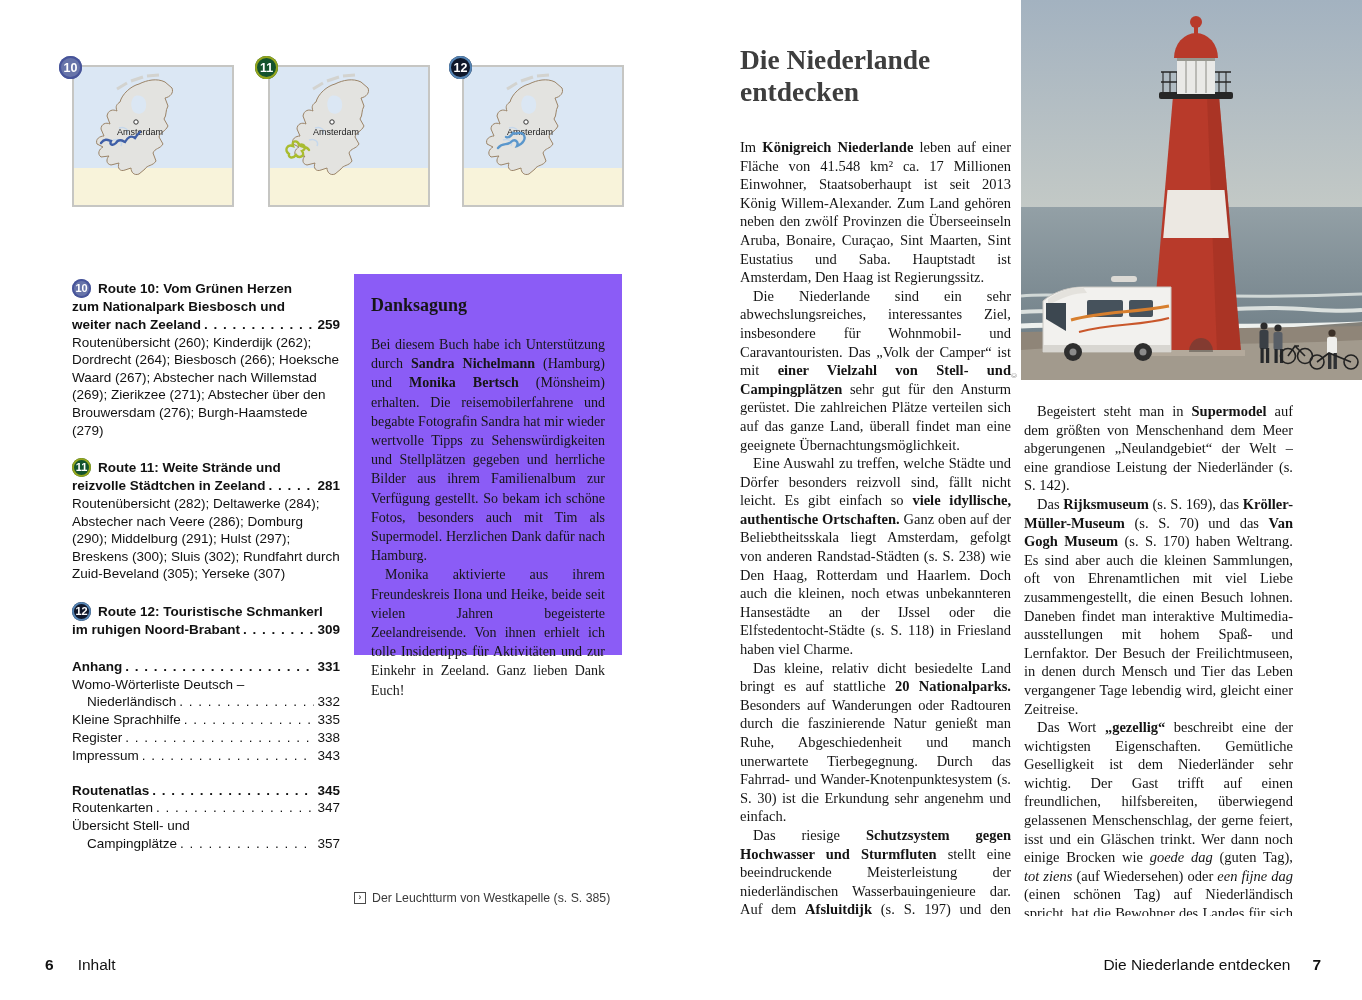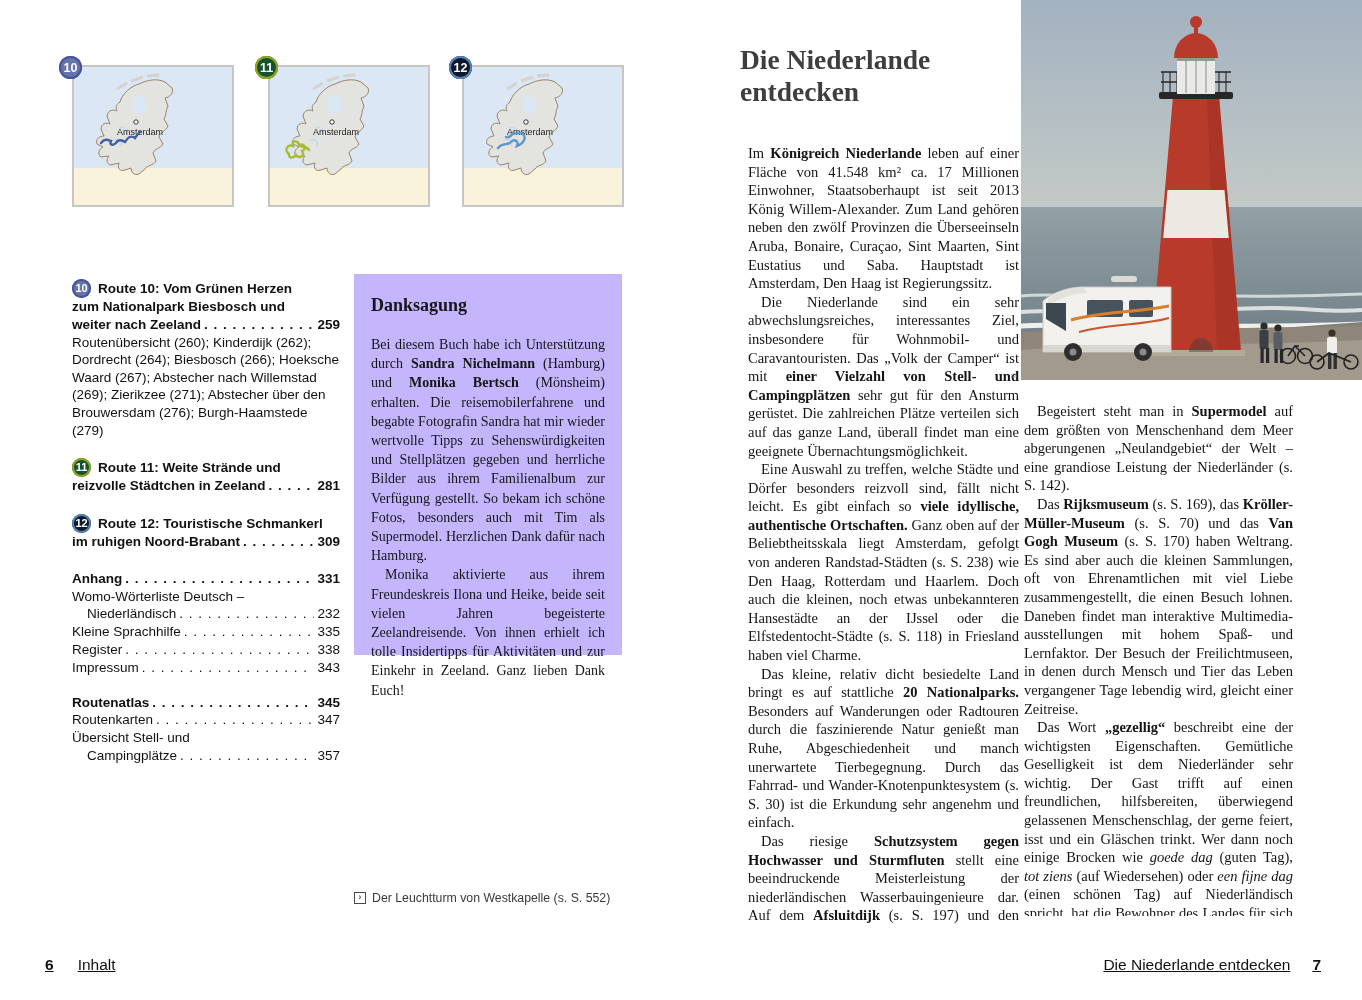--- a/index.html
+++ b/index.html
@@ -30,45 +30,45 @@
   .toc-row{display:flex;align-items:baseline;}
   .lead{flex:1;overflow:hidden;white-space:nowrap;margin:0 3px;}
   .lead::after{content:". . . . . . . . . . . . . . . . . . . . . . . . . . . . . . . . . . . . . . . .";letter-spacing:1px;}
   .route-details{font-weight:400;line-height:17.6px;}
   .app-row{display:flex;align-items:center;}
   .app-row.bold{font-weight:700;}
   .app-row.indent{padding-left:15px;}
   .app-row.gap{margin-top:17px;}
   
   .danke{
-    position:absolute;left:354px;top:274px;width:268px;height:381px;background:#c4b5fd;
+    position:absolute;left:354px;top:274px;width:268px;height:381px;background:#8b5cf6;
     padding:21px 17px;box-sizing:border-box;font-family:"Liberation Serif",serif;color:#161616;
   }
   .danke h3{margin:0 0 19px;font-size:18px;font-weight:700;}
   .danke p{margin:0;font-size:14px;line-height:19.2px;text-align:justify;}
   .danke p + p{text-indent:14px;}
   
   .photo-cap{position:absolute;left:354px;top:891px;font-size:12.3px;color:#3a3a3a;display:flex;align-items:center;gap:6px;}
   .cap-icon{flex:0 0 auto;width:10px;height:10px;border:1.3px solid #4a4a4a;font-size:8.5px;line-height:9.5px;text-align:center;color:#4a4a4a;font-weight:700;}
   
   .article-title{
     position:absolute;left:740px;top:44px;width:282px;
     font-family:"Liberation Serif",serif;font-weight:700;font-size:27.5px;line-height:31.5px;color:#3e3e3e;
   }
   .col{position:absolute;font-family:"Liberation Serif",serif;font-size:14.5px;line-height:18.6px;text-align:justify;color:#141414;overflow:hidden;}
   .col p{margin:0;}
   .col p.ind{text-indent:13px;}
-  .col1{left:740px;top:144px;width:271px;height:784px;margin-left:8px;}
+  .col1{left:740px;top:138px;width:271px;height:784px;}
   .col2{left:1024px;top:402px;width:269px;height:514px;}
   
   .photo{position:absolute;left:1021px;top:0;width:341px;height:380px;}
   .photo svg{display:block;width:341px;height:380px;}
   .credit{position:absolute;left:1011px;top:378px;font-size:7px;color:#8a8a8a;transform:rotate(-90deg);transform-origin:left top;white-space:nowrap;}
   
-  .foot{position:absolute;top:956px;font-size:15.5px;color:#111;text-decoration:underline;}
+  .foot{position:absolute;top:956px;font-size:15.5px;color:#111;}
   .foot-left{left:45px;}
   .foot-right{right:41px;}
   .foot .num{font-weight:700;}
   .foot-left .num{margin-right:24px;}
   .foot-right .num{margin-left:22px;}
 </style>
 </head>
 <body>
 
 <svg width="0" height="0" style="position:absolute" aria-hidden="true">
@@ -130,20 +130,21 @@
     <div class="route">
       <div class="route-title route-first">
         <span class="badge-i b11">11</span>
         <span>Route 11: Weite Strände und</span>
       </div>
       <div class="toc-row route-title">
         <span>reizvolle Städtchen in Zeeland</span>
         <span class="lead"></span>
         <span>281</span>
       </div>
+      <div class="route-details">Routenübersicht (282); Deltawerke (284); Abstecher nach Veere (286); Domburg (290); Middelburg (291); Hulst (297); Breskens (300); Sluis (302); Rundfahrt durch Zuid-Beveland (305); Yerseke (307)</div>
     </div>
 
     <div class="route">
       <div class="route-title route-first">
         <span class="badge-i b12">12</span>
         <span>Route 12: Touristische Schmankerl</span>
       </div>
       <div class="toc-row route-title">
         <span>im ruhigen Noord-Brabant</span>
         <span class="lead"></span>
@@ -156,21 +157,21 @@
         <span>Anhang</span>
         <span class="lead"></span>
         <span>331</span>
       </div>
       <div class="app-row">
         <span>Womo-Wörterliste Deutsch –</span>
       </div>
       <div class="toc-row app-row indent">
         <span>Niederländisch</span>
         <span class="lead"></span>
-        <span>232</span>
+        <span>332</span>
       </div>
       <div class="toc-row app-row">
         <span>Kleine Sprachhilfe</span>
         <span class="lead"></span>
         <span>335</span>
       </div>
       <div class="toc-row app-row">
         <span>Register</span>
         <span class="lead"></span>
         <span>338</span>
@@ -202,21 +203,21 @@
   </div>
 
   <div class="danke">
     <h3>Danksagung</h3>
     <p><span>Bei diesem Buch habe ich Unterstützung durch </span><span style="font-weight: 700;">Sandra Nichelmann</span><span> (Hamburg) und </span><span style="font-weight: 700;">Monika Bertsch</span><span> (Mönsheim) erhalten. Die reisemobilerfahrene und begabte Fotografin Sandra hat mir wieder wertvolle Tipps zu Sehenswürdigkeiten und Stellplätzen gegeben und herrliche Bilder aus ihrem Familienalbum zur Verfügung gestellt. So bekam ich schöne Fotos, besonders auch mit Tim als Supermodel. Herzlichen Dank dafür nach Hamburg.</span></p>
     <p><span>Monika aktivierte aus ihrem Freundeskreis Ilona und Heike, beide seit vielen Jahren begeisterte Zeelandreisende. Von ihnen erhielt ich tolle Insidertipps für Aktivitäten und zur Einkehr in Zeeland. Ganz lieben Dank Euch!</span></p>
   </div>
 
   <div class="photo-cap">
     <span class="cap-icon">›</span>
-    <span>Der Leuchtturm von Westkapelle (s. S. 552)</span>
+    <span>Der Leuchtturm von Westkapelle (s. S. 385)</span>
   </div>
 
   <div class="article-title">Die Niederlande entdecken</div>
 
   <div class="col col1">
     <p><span>Im </span><span style="font-weight: 700;">Königreich Niederlande</span><span> leben auf einer Fläche von 41.548 km² ca. 17 Millionen Einwohner, Staatsoberhaupt ist seit 2013 König Willem-Alexander. Zum Land gehören neben den zwölf Provinzen die Überseeinseln Aruba, Bonaire, Curaçao, Sint Maarten, Sint Eustatius und Saba. Hauptstadt ist Amsterdam, Den Haag ist Regierungssitz.</span></p>
     <p class="ind"><span>Die Niederlande sind ein sehr abwechslungsreiches, interessantes Ziel, insbesondere für Wohnmobil- und Caravantouristen. Das „Volk der Camper“ ist mit </span><span style="font-weight: 700;">einer Vielzahl von Stell- und Campingplätzen</span><span> sehr gut für den Ansturm gerüstet. Die zahlreichen Plätze verteilen sich auf das ganze Land, überall findet man eine geeignete Übernachtungsmöglichkeit.</span></p>
     <p class="ind"><span>Eine Auswahl zu treffen, welche Städte und Dörfer besonders reizvoll sind, fällt nicht leicht. Es gibt einfach so </span><span style="font-weight: 700;">viele idyllische, authentische Ortschaften.</span><span> Ganz oben auf der Beliebtheitsskala liegt Amsterdam, gefolgt von anderen Randstad-Städten (s. S. 238) wie Den Haag, Rotterdam und Haarlem. Doch auch die kleinen, noch etwas unbekannteren Hansestädte an der IJssel oder die Elfstedentocht-Städte (s. S. 118) in Friesland haben viel Charme.</span></p>
     <p class="ind"><span>Das kleine, relativ dicht besiedelte Land bringt es auf stattliche </span><span style="font-weight: 700;">20 Nationalparks.</span><span> Besonders auf Wanderungen oder Radtouren durch die faszinierende Natur genießt man Ruhe, Abgeschiedenheit und manch unerwartete Tierbegegnung. Durch das Fahrrad- und Wander-Knotenpunktesystem (s. S. 30) ist die Erkundung sehr angenehm und einfach.</span></p>
     <p class="ind"><span>Das riesige </span><span style="font-weight: 700;">Schutzsystem gegen Hochwasser und Sturmfluten</span><span> stellt eine beeindruckende Meisterleistung der niederländischen Wasserbauingenieure dar. Auf dem </span><span style="font-weight: 700;">Afsluitdijk</span><span> (s. S. 197) und den </span><span style="font-weight: 700;">Deltawerken</span><span> (s. S. 284) informieren Besucherzentren darüber.</span></p>

